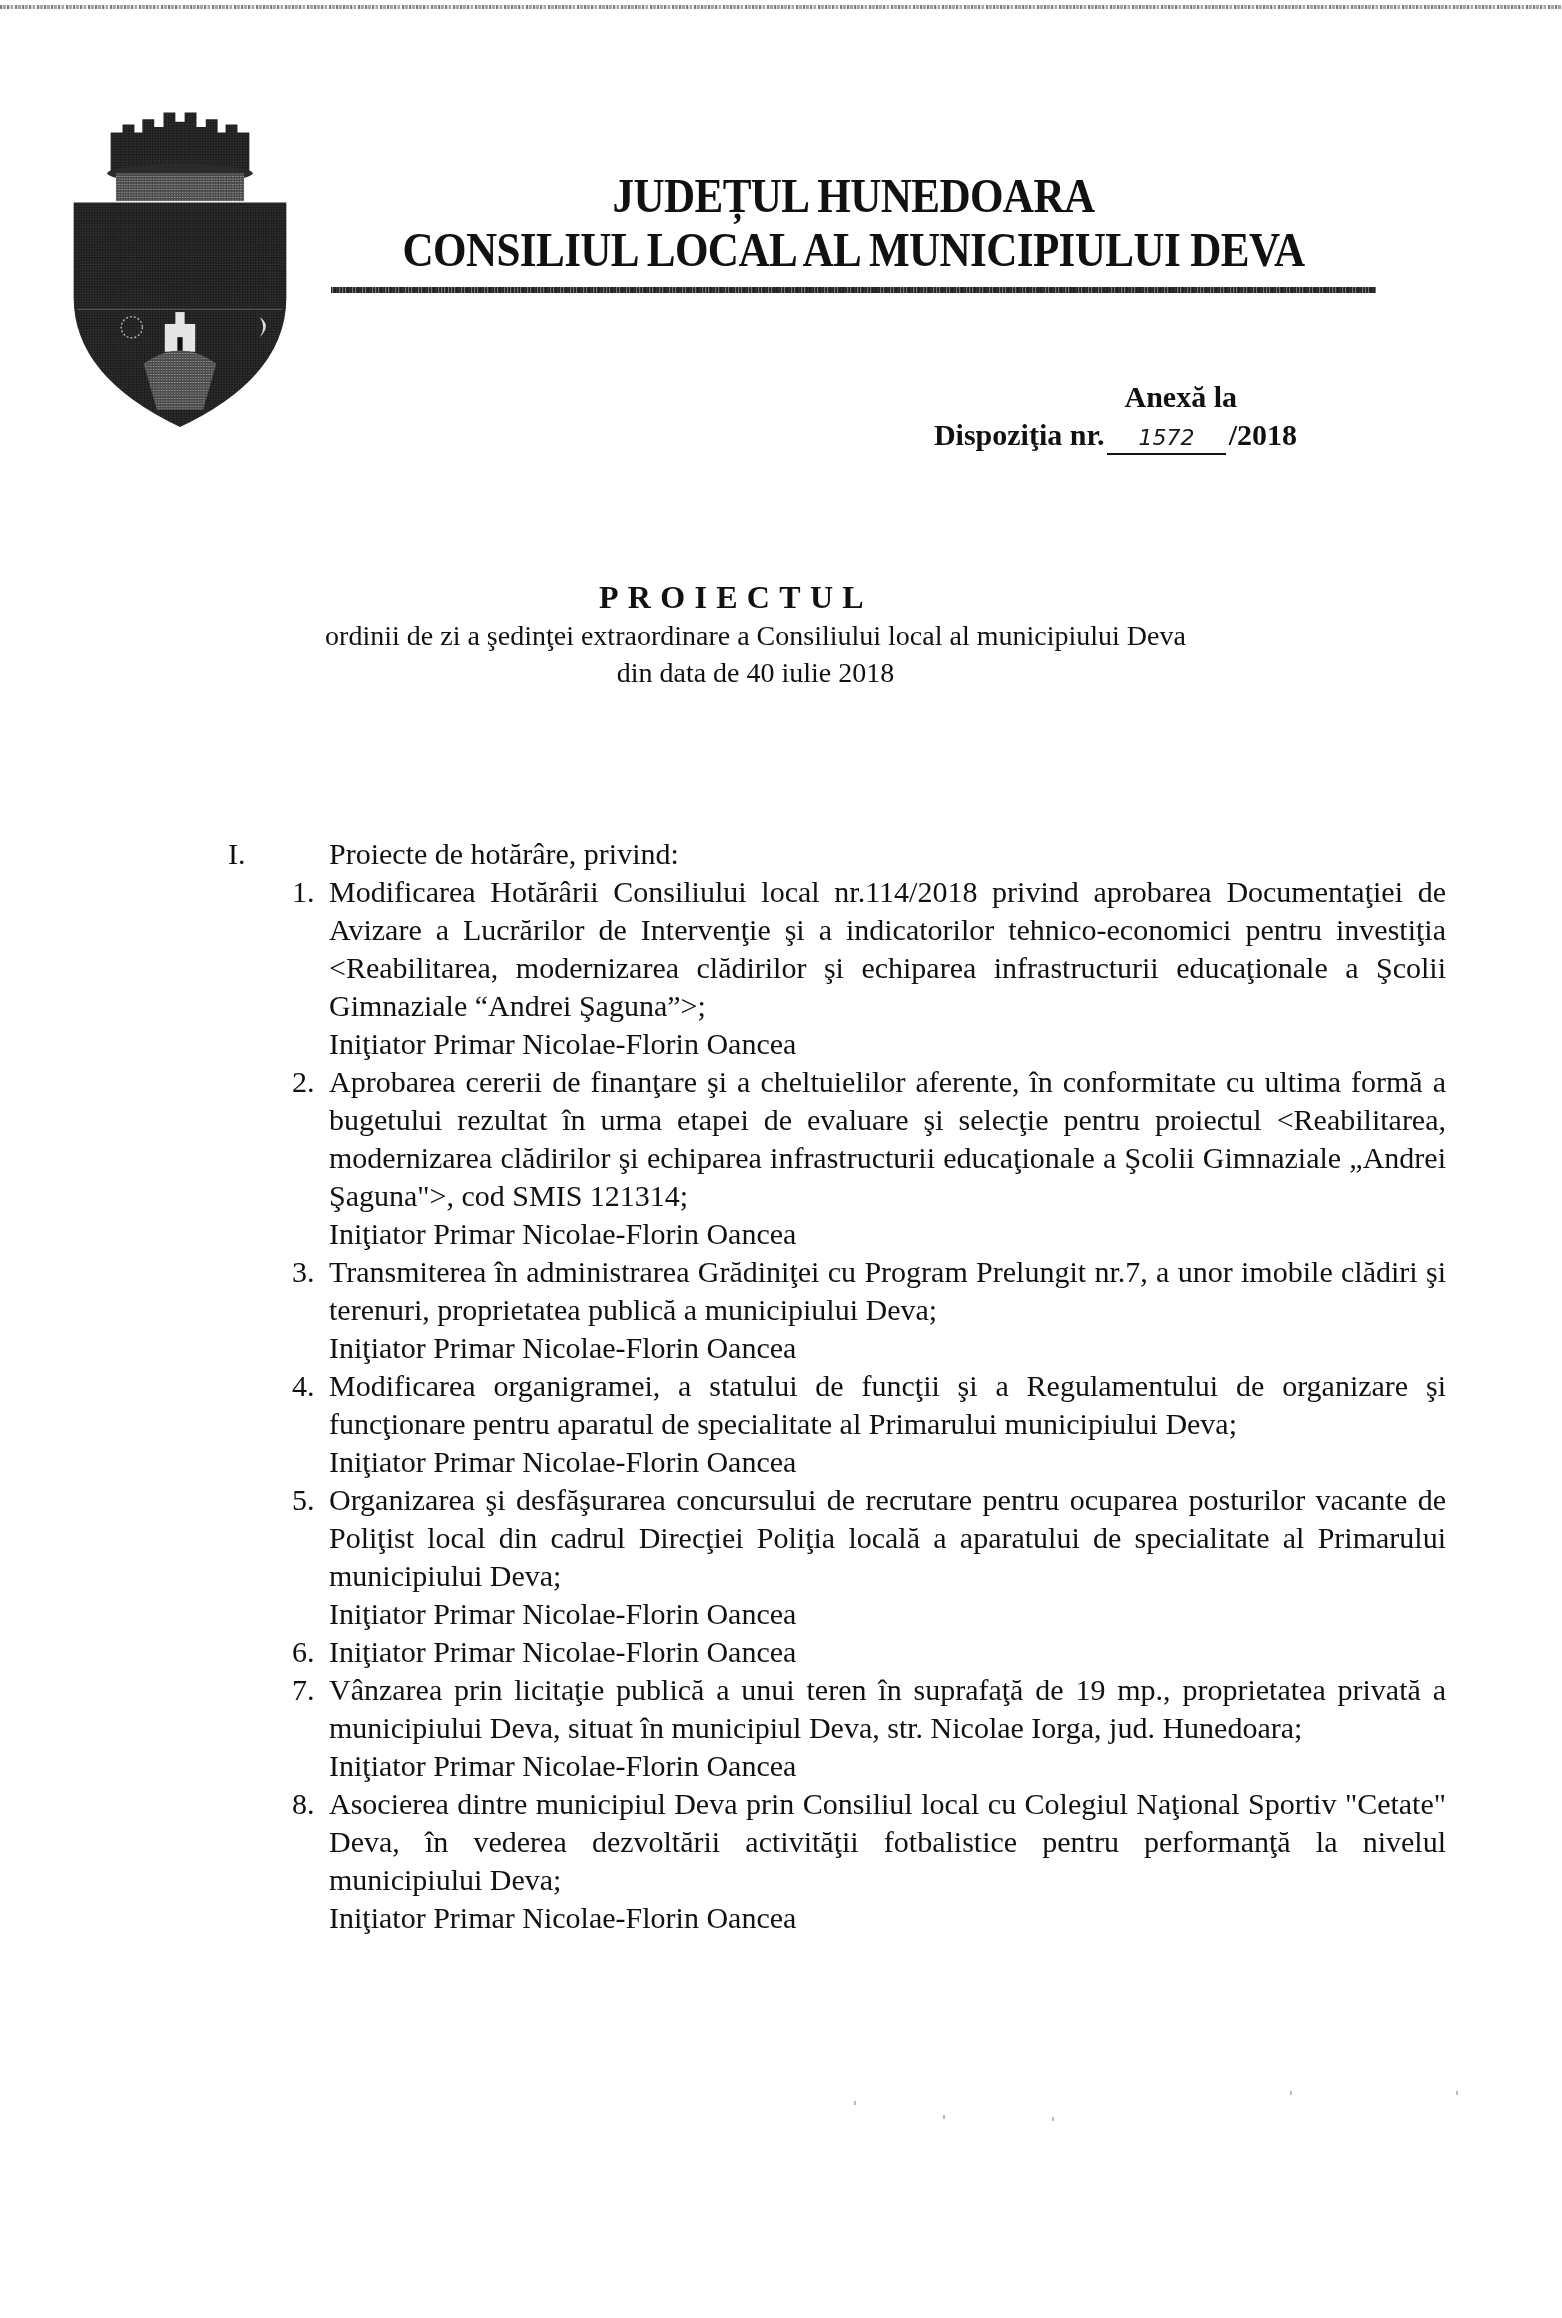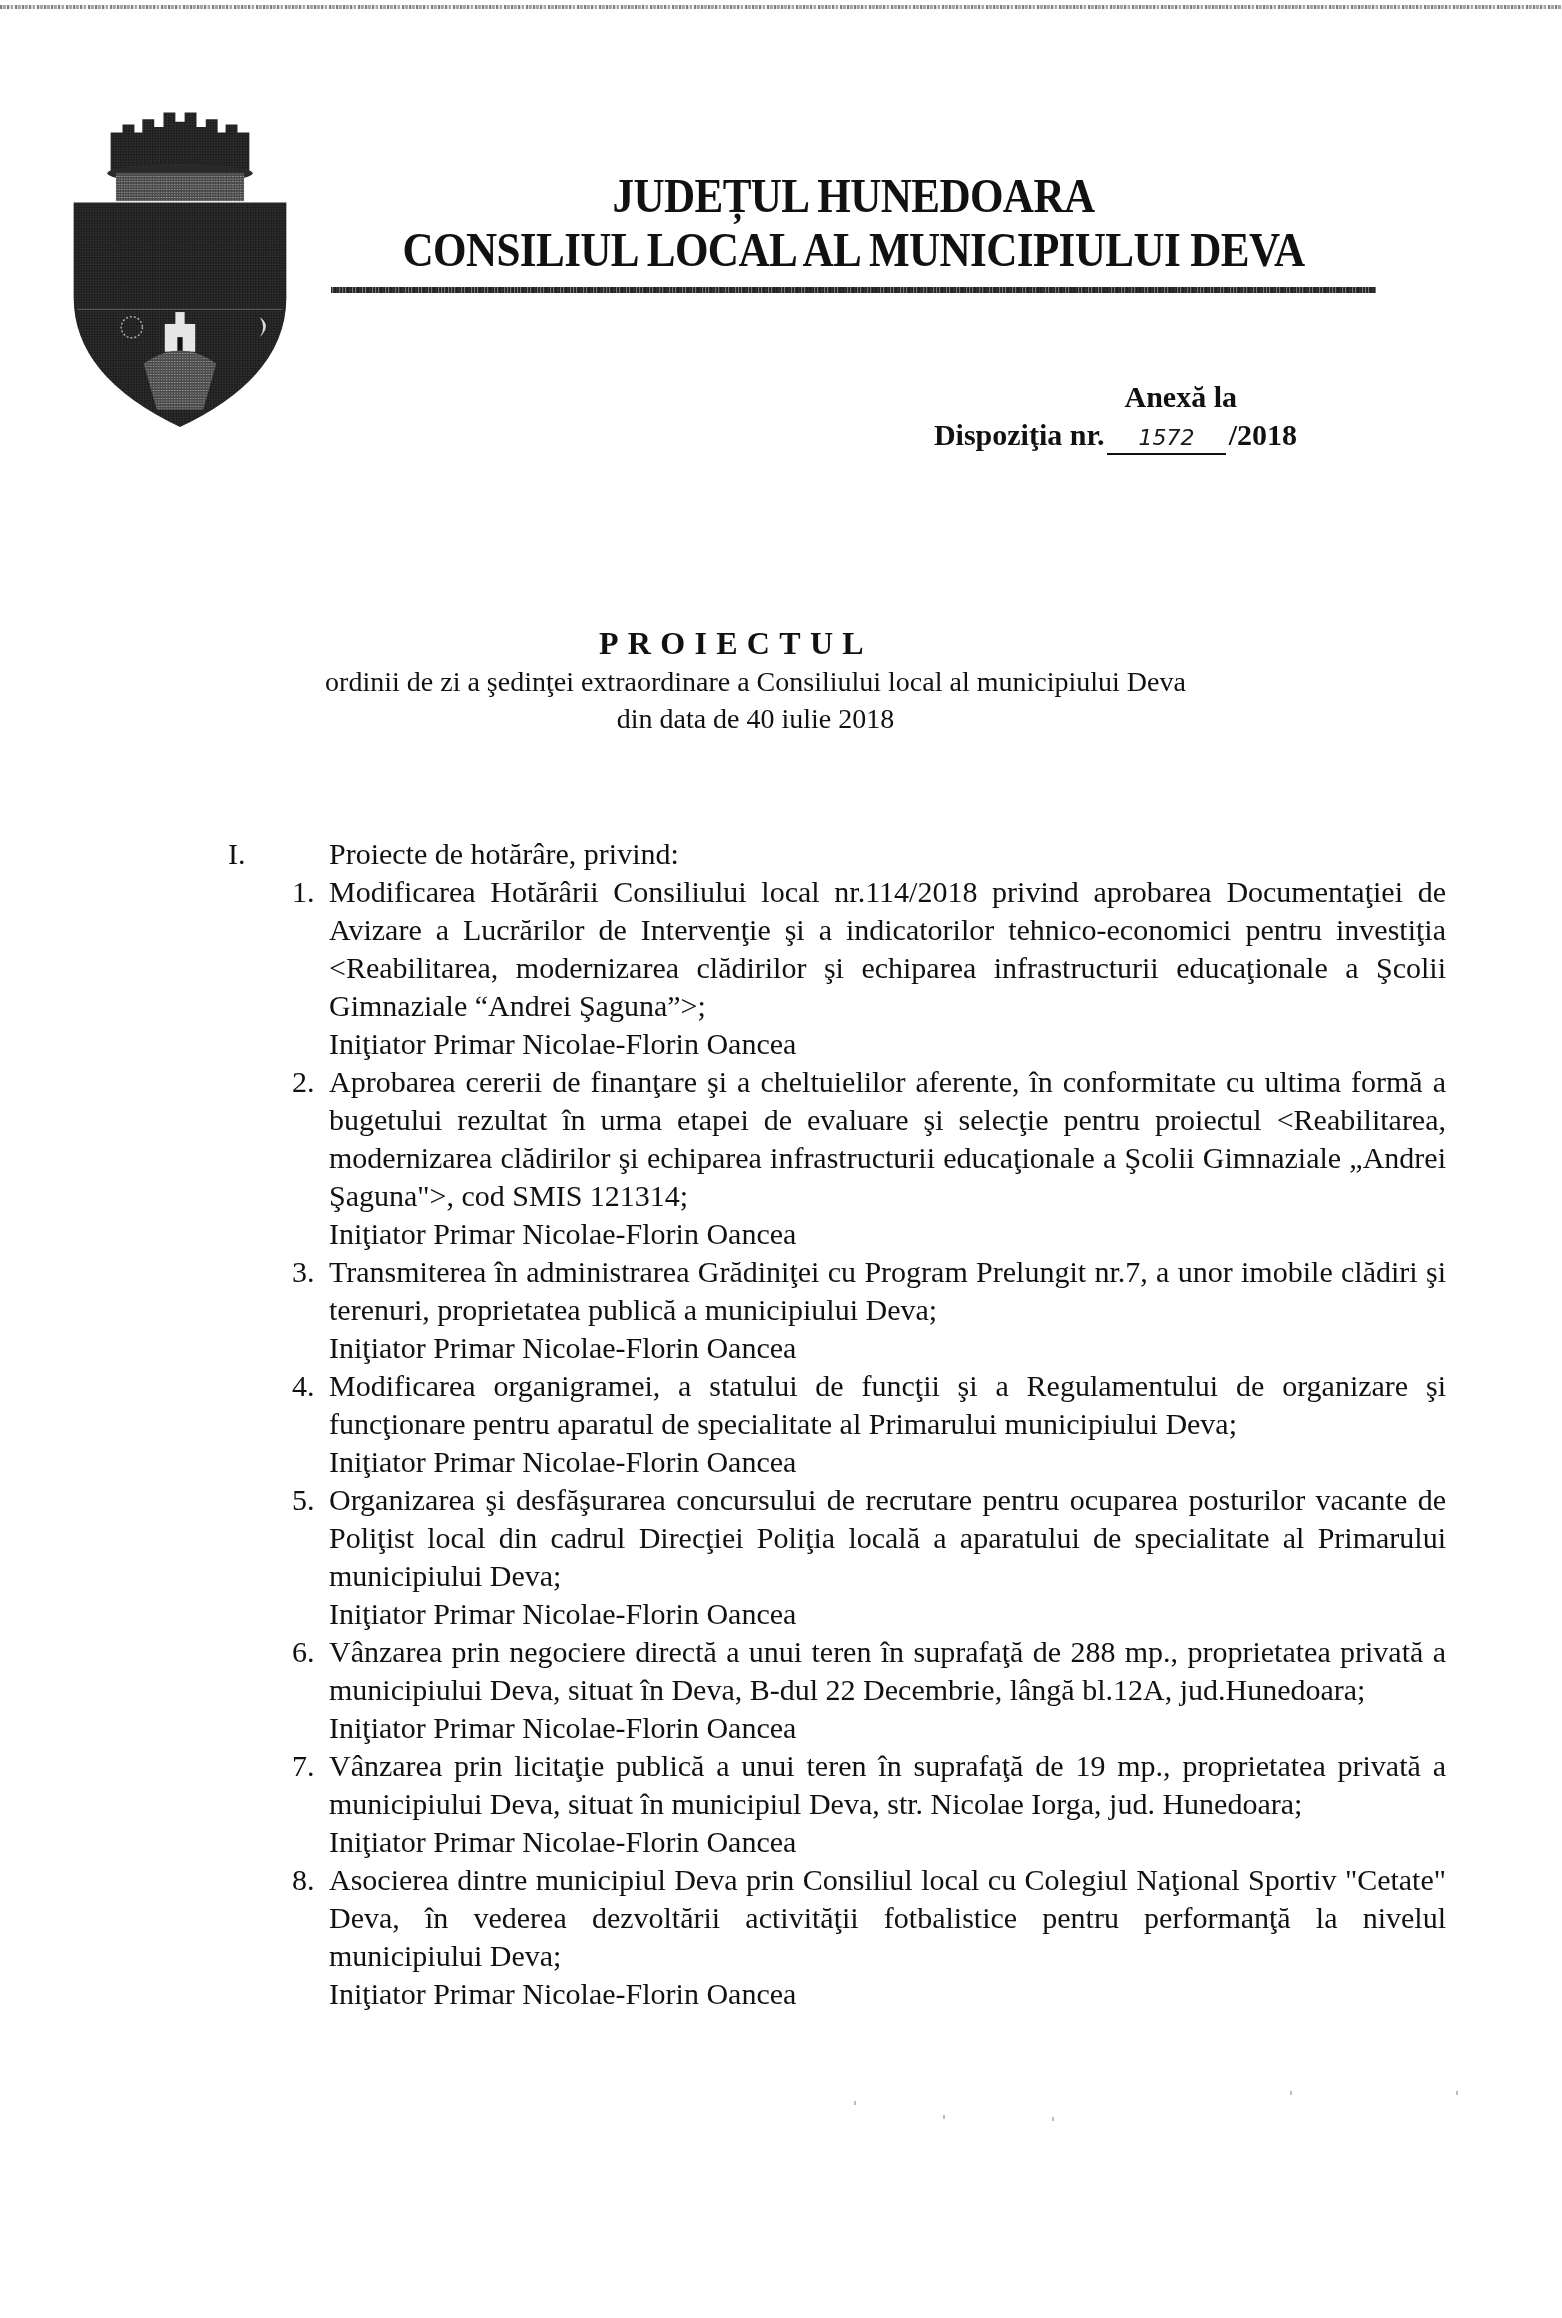--- a/index.html
+++ b/index.html
@@ -70,21 +70,20 @@
       font-size: 22px;
       line-height: 30px;
       color: #1a1a1a;
       margin: 0 2.6px;
     }
     .title-block {
       position: absolute;
       left: 0; top: 577px;
       width: 1432px;
       text-align: center;
-      margin-top: 46px;
     }
     .proj-title {
       font-weight: bold;
       font-size: 32px;
       letter-spacing: 9.3px;
       line-height: 40px;
       margin-left: 40px;
     }
     .proj-sub, .proj-date {
       font-size: 28px;
@@ -229,21 +228,20 @@
     <li class="item">
       <span class="item-num">5.</span>
       <div class="item-body">
         <span class="item-text">Organizarea şi desfăşurarea concursului de recrutare pentru ocuparea posturilor vacante de Poliţist local din cadrul Direcţiei Poliţia locală a aparatului de specialitate al Primarului municipiului Deva;</span>
         <span class="initiator">Iniţiator Primar Nicolae-Florin Oancea</span>
       </div>
     </li>
     <li class="item">
       <span class="item-num">6.</span>
       <div class="item-body">
-        <span class="item-text">Vânzarea prin negociere directă a unui teren în suprafaţă de 288 mp., proprietatea privată a municipiului Deva, situat în Deva, B-dul 22 Decembrie, lângă bl.12A, jud.Hunedoara;</span>
         <span class="initiator">Iniţiator Primar Nicolae-Florin Oancea</span>
       </div>
     </li>
     <li class="item">
       <span class="item-num">7.</span>
       <div class="item-body">
         <span class="item-text">Vânzarea prin licitaţie publică a unui teren în suprafaţă de 19 mp., proprietatea privată a municipiului Deva, situat în municipiul Deva, str. Nicolae Iorga, jud. Hunedoara;</span>
         <span class="initiator">Iniţiator Primar Nicolae-Florin Oancea</span>
       </div>
     </li>

